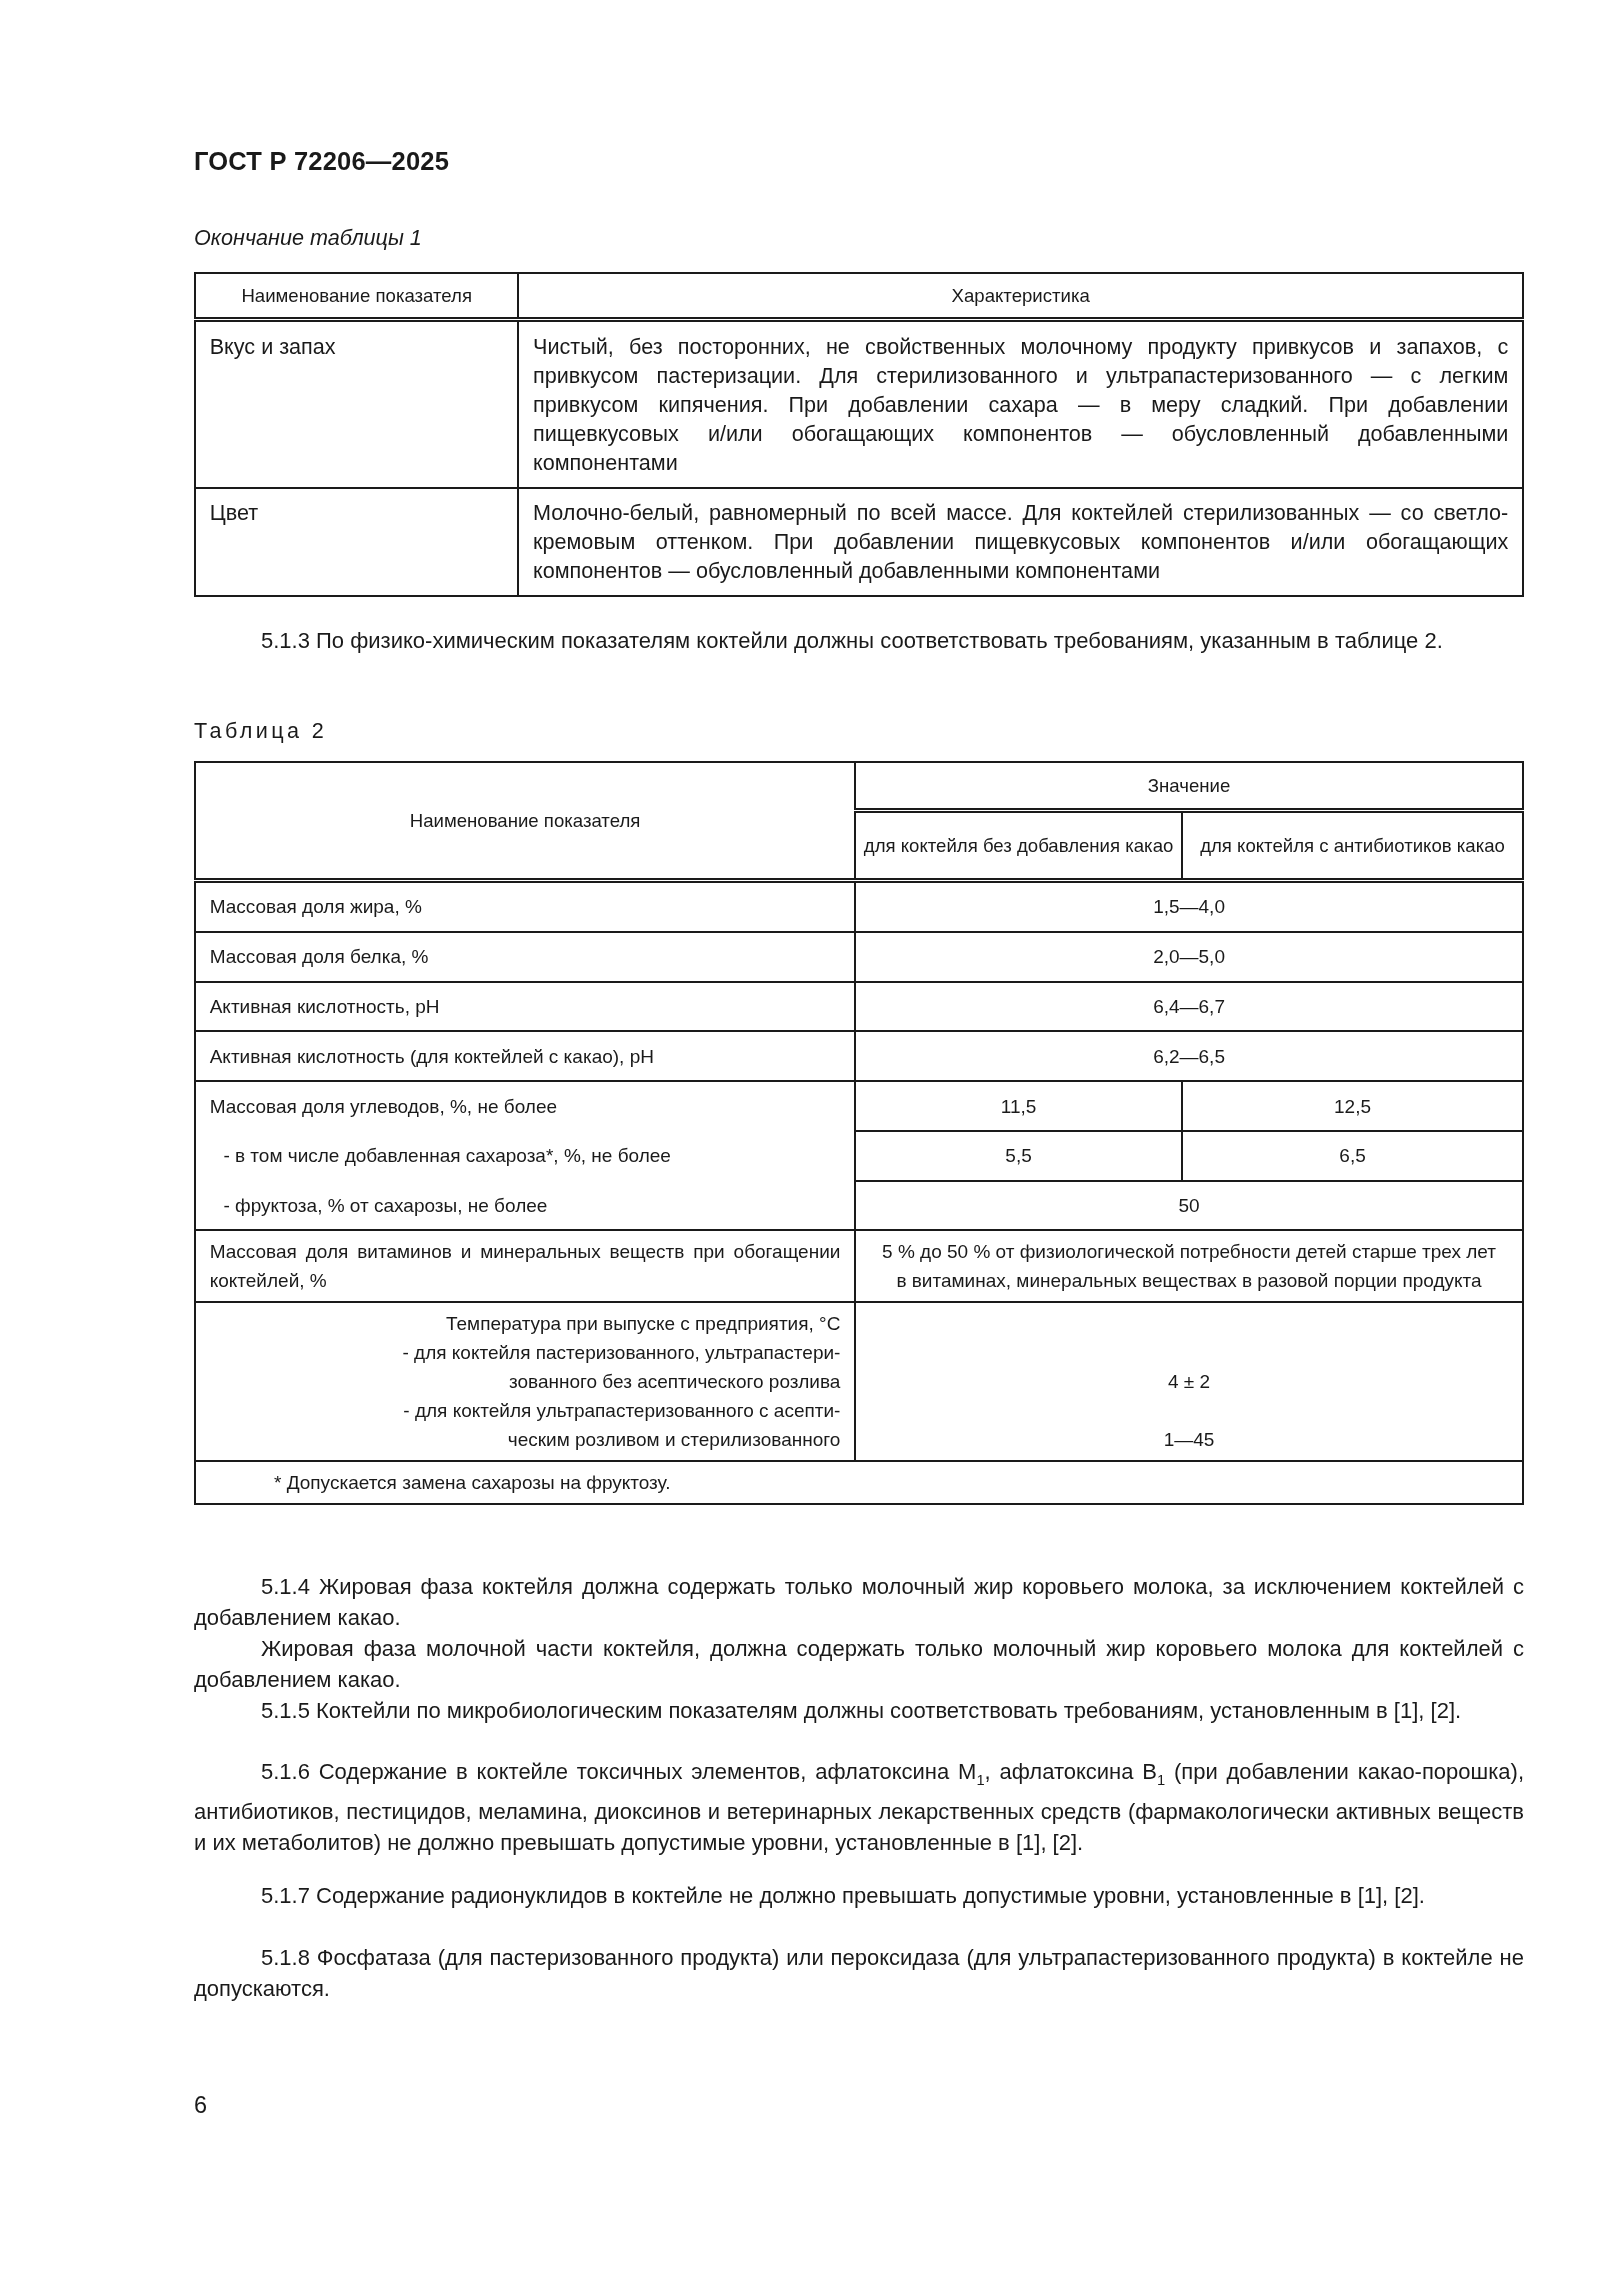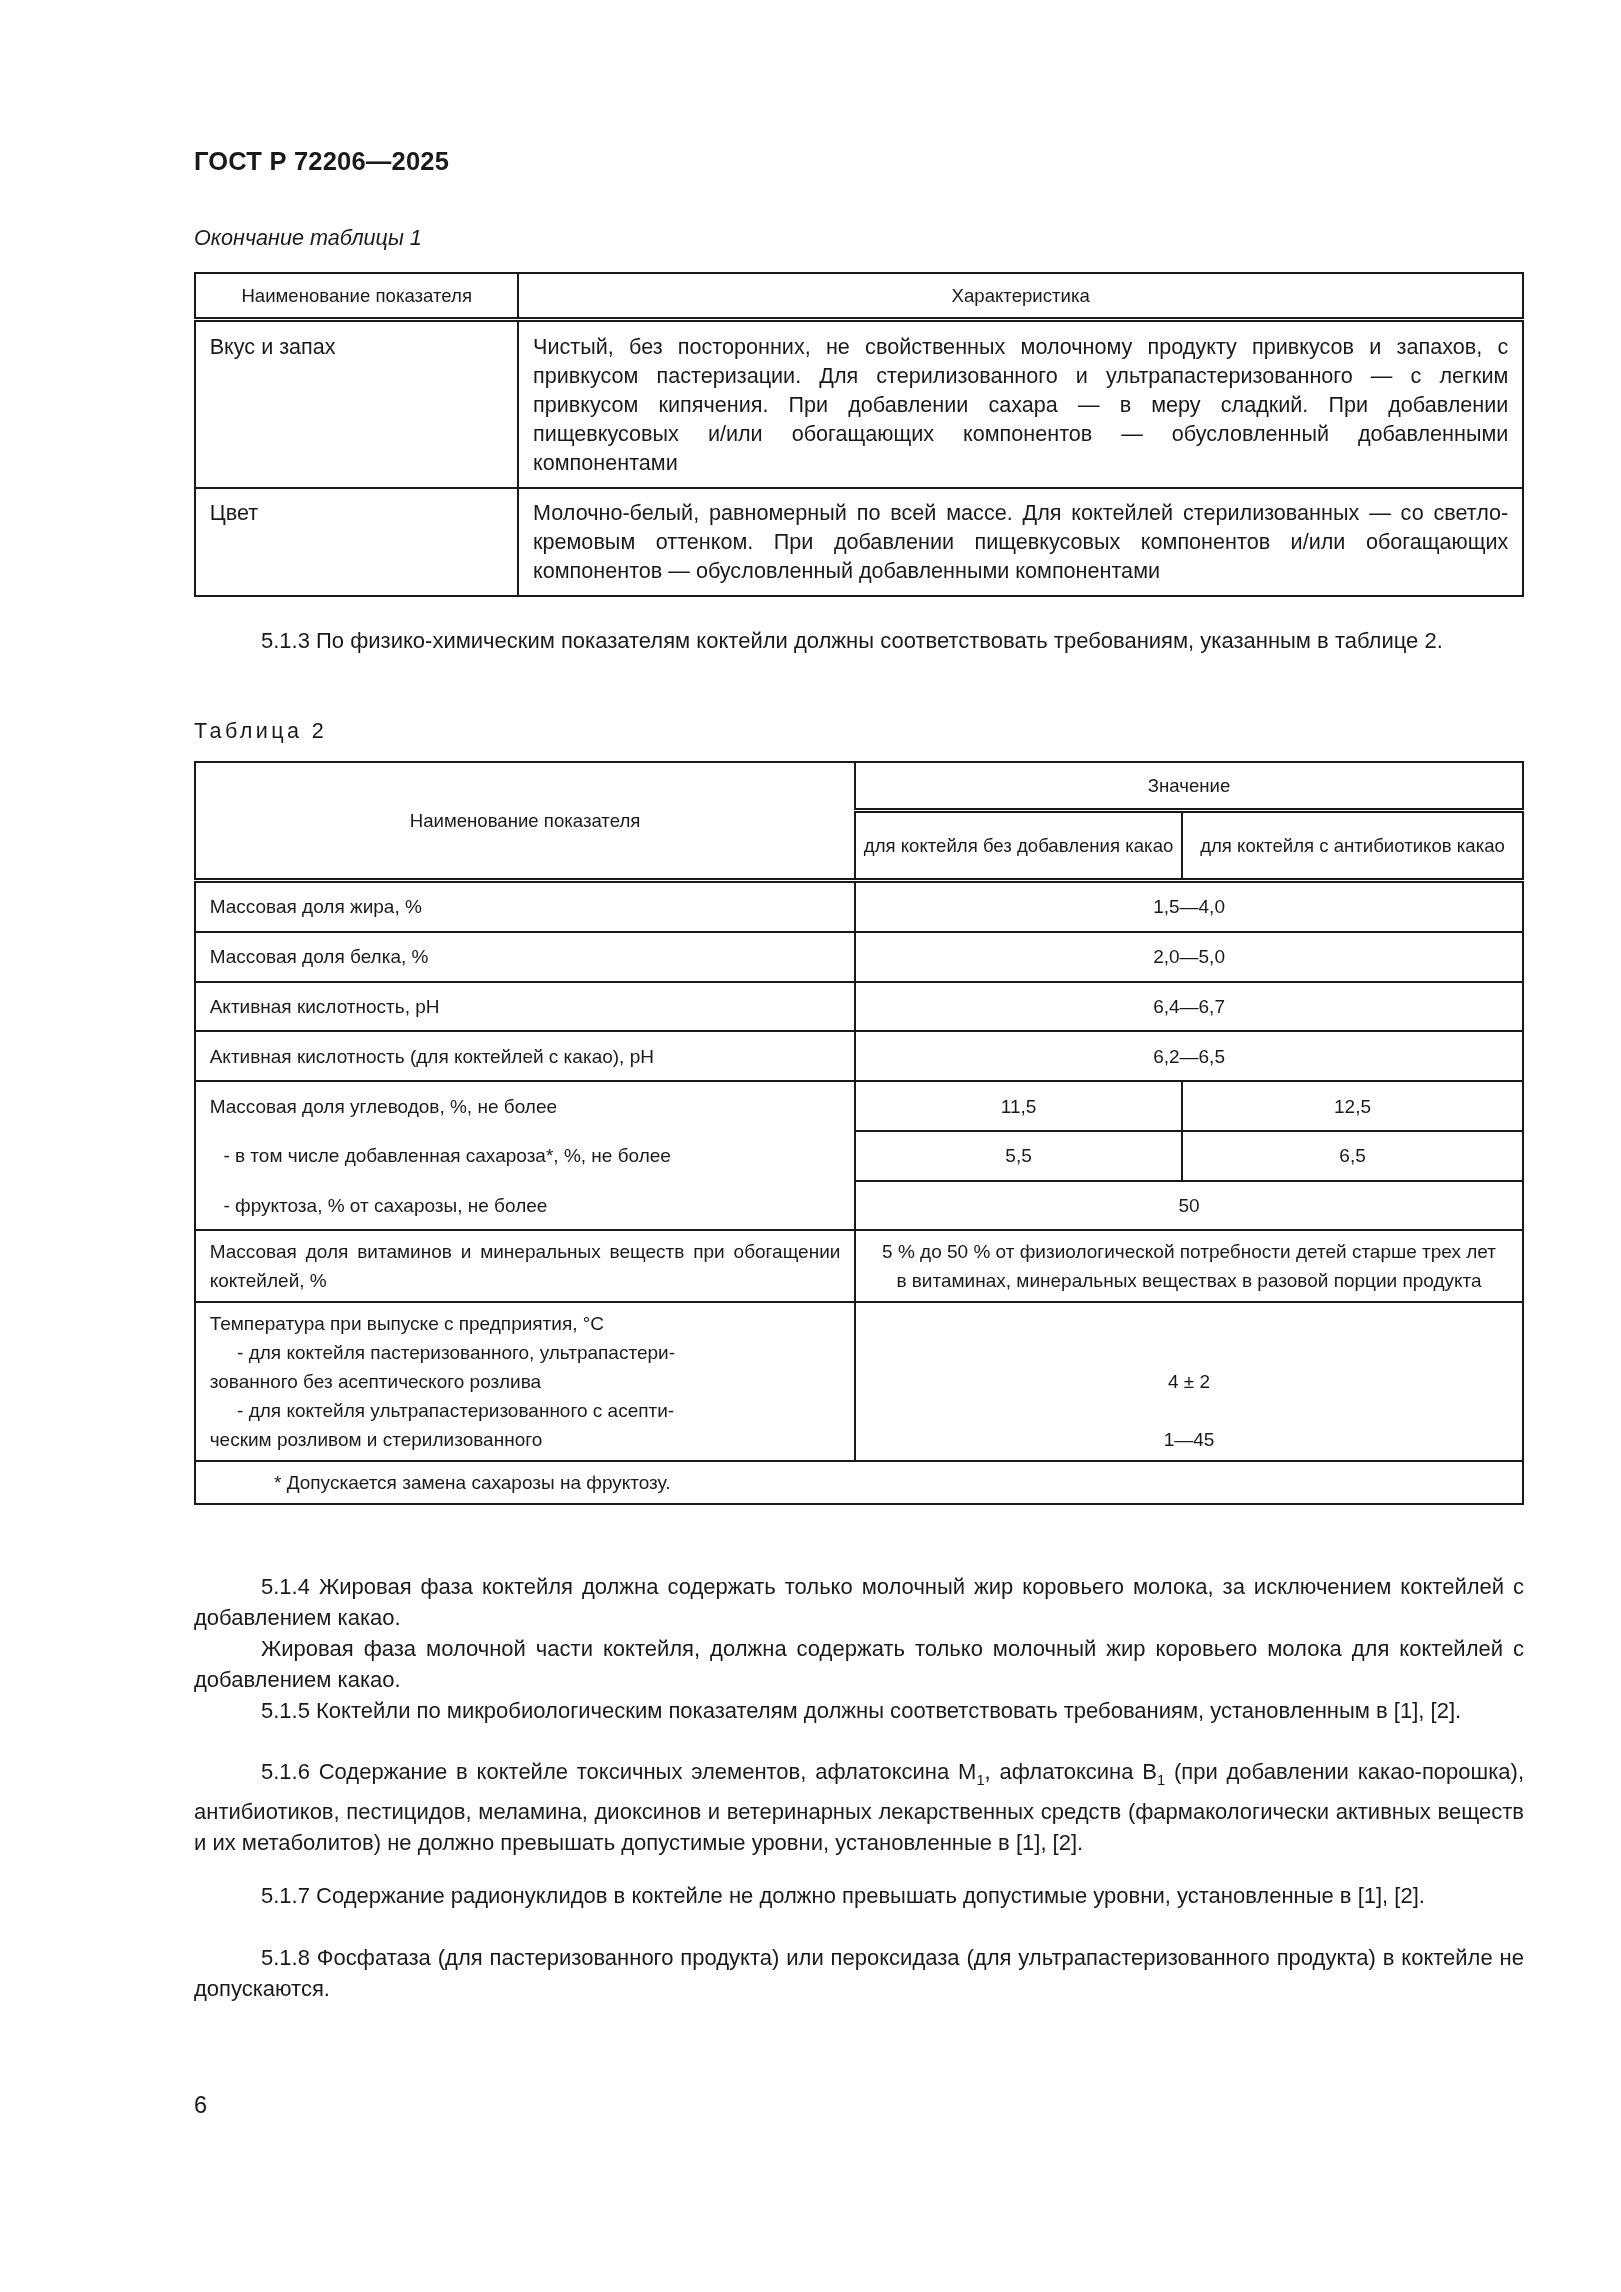--- a/index.html
+++ b/index.html
@@ -28,21 +28,21 @@
   .t2 { top: 761px; }
   .t2 td { font-size: 19px; line-height: 29px; }
   .t2 .hd { font-size: 18.6px; text-align: center; vertical-align: middle; line-height: 25.5px; }
   .t2 .hd-top { height: 43px; border-bottom: 5.9px double #1a1a1a; }
   .t2 .hd-bottom { height: 63px; border-bottom: 5.9px double #1a1a1a; }
   .t2 .name { width: 617px; padding: 5.9px 13.7px; }
   .t2 .val { text-align: center; padding: 5.9px 7.8px; }
   .t2 .sub { padding-left: 45px; }
   .t2 .row td { height: 36px; vertical-align: middle; }
   .t2 .note td { padding: 5.9px 13.7px 5.9px 78px; }
-  .t2 .temp .tline { display: block; }
+  .t2 .temp .tline { display: block; text-align: right; }
   .t2 .temp .tline.ind { padding-left: 27.4px; }
   .t2 .temp-vals { vertical-align: top; text-align: center; }
   .t2 .temp-vals div { height: 29px; }
 
   .sub-script { font-size: 14.7px; vertical-align: -5.9px; }
 
   .page-number { position: absolute; left: 194px; top: 2092px; font-size: 23.5px; }
 </style>
 </head>
 <body>

